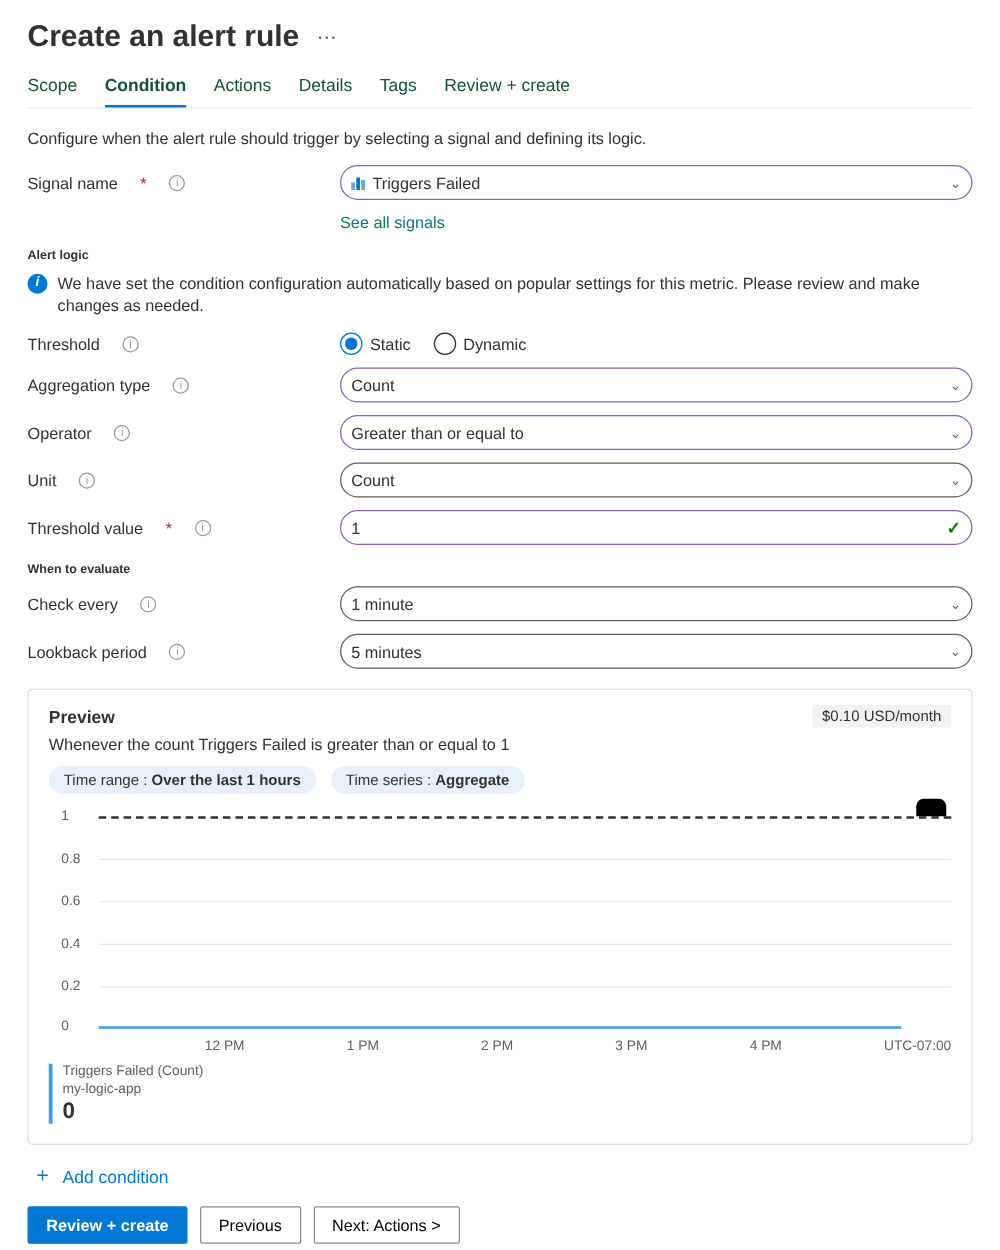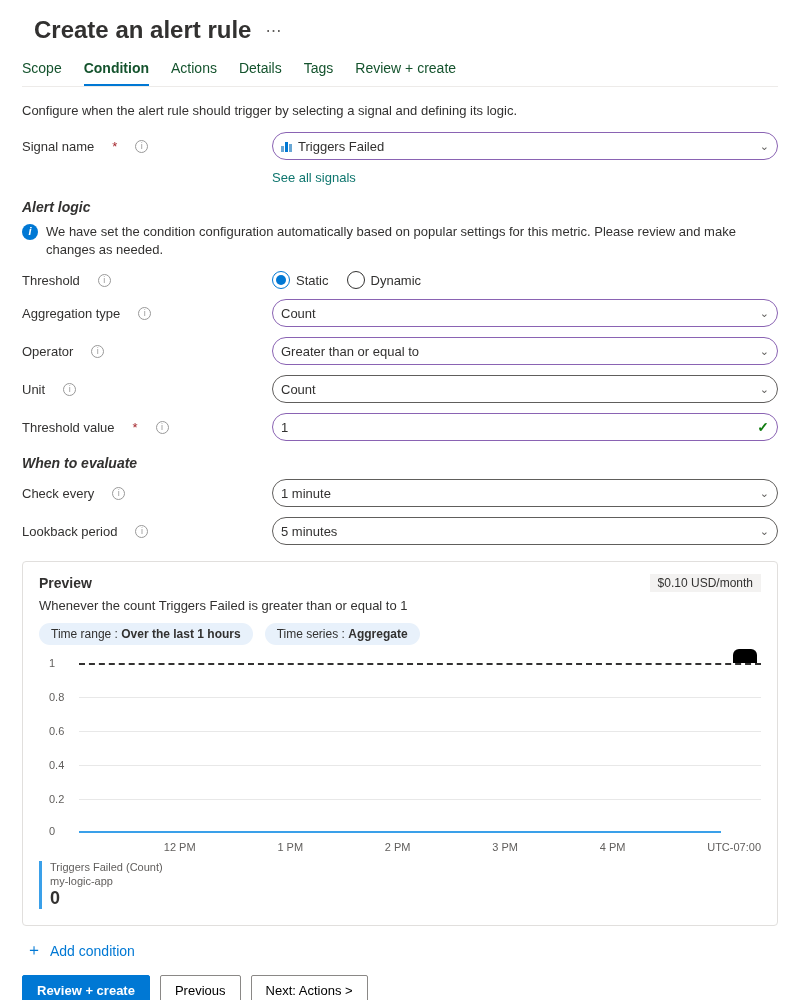--- a/index.html
+++ b/index.html
@@ -1,33 +1,33 @@
 <!DOCTYPE html>
 <html><head>
 <meta charset="utf-8">
 <style>
   * { box-sizing: border-box; margin: 0; padding: 0; font-family: "Segoe UI", Arial, sans-serif; }
   body { background: #fff; color: #323130; font-size: 13px; width: 800px; padding: 16px 22px; }
-  .header-row { display: flex; align-items: center; gap: 8px; margin-bottom: 10px; margin-left: 12px; }
+  .header-row { display: flex; align-items: center; gap: 8px; margin-bottom: 10px; }
   h1 { font-size: 24px; font-weight: 600; }
   .more { font-size: 16px; color: #605e5c; cursor: pointer; padding: 0 6px; }
   .tabs { display: flex; gap: 22px; border-bottom: 1px solid #edebe9; margin-bottom: 16px; }
   .tab { padding: 6px 0 8px 0; font-size: 14px; color: #14532d; cursor: pointer; border-bottom: 2px solid transparent; }
   .tab.active { border-bottom: 2px solid #0078d4; font-weight: 600; }
   .desc { font-size: 13px; margin-bottom: 14px; }
   .field-row { display: flex; align-items: center; margin-bottom: 10px; }
   .field-label { width: 250px; display: flex; align-items: center; gap: 18px; font-size: 13px; }
   .req { color: #a4262c; }
   .info { width: 13px; height: 13px; border: 1px solid #999; border-radius: 50%; display: inline-flex; align-items: center; justify-content: center; font-size: 9px; color: #999; font-style: normal;}
   .field-control { flex: 1; position: relative; }
   .select-box { width: 100%; border: 1px solid #605e5c; height: 28px; display: flex; align-items: center; padding: 0 8px; font-size: 13px; background: #fff; cursor: pointer; justify-content: space-between; border-radius: 14px; }
   .select-box.highlight { border-color: #8a63b3; }
   .chev { font-size: 11px; color: #605e5c; }
   .link { color: #0f766e; font-size: 13px; cursor: pointer; }
-  .section-h { font-weight: 600; font-size: 14px; margin: 14px 0 8px 0; font-style: italic; }
+  .section-h { font-weight: 600; font-size: 10px; margin: 14px 0 8px 0; }
   .info-banner { display: flex; gap: 8px; margin-bottom: 12px; font-size: 13px; line-height: 1.4; }
   .info-banner .bicon { width: 16px; height: 16px; border-radius: 50%; background: #0078d4; color: #fff; display: flex; align-items: center; justify-content: center; font-size: 11px; font-weight: 700; font-style: italic; flex-shrink: 0; margin-top: 1px;}
   .radio-row { display: flex; gap: 18px; align-items: center; }
   .radio { display: flex; align-items: center; gap: 6px; cursor: pointer; font-size: 13px; }
   .radio .circ { width: 18px; height: 18px; border-radius: 50%; border: 1px solid #323130; display: flex; align-items: center; justify-content: center; }
   .radio.checked .circ { border-color: #0078d4; }
   .radio.checked .circ::after { content: ""; width: 10px; height: 10px; border-radius: 50%; background: #0078d4; }
   .sig-icon { display: inline-flex; gap: 1px; align-items: flex-end; height: 12px; margin-right: 6px;}
   .sig-icon span { display:inline-block; width:3px; background:#0078d4;}
   .sig-icon span:nth-child(1){height:6px;background:#69a7d4;}

